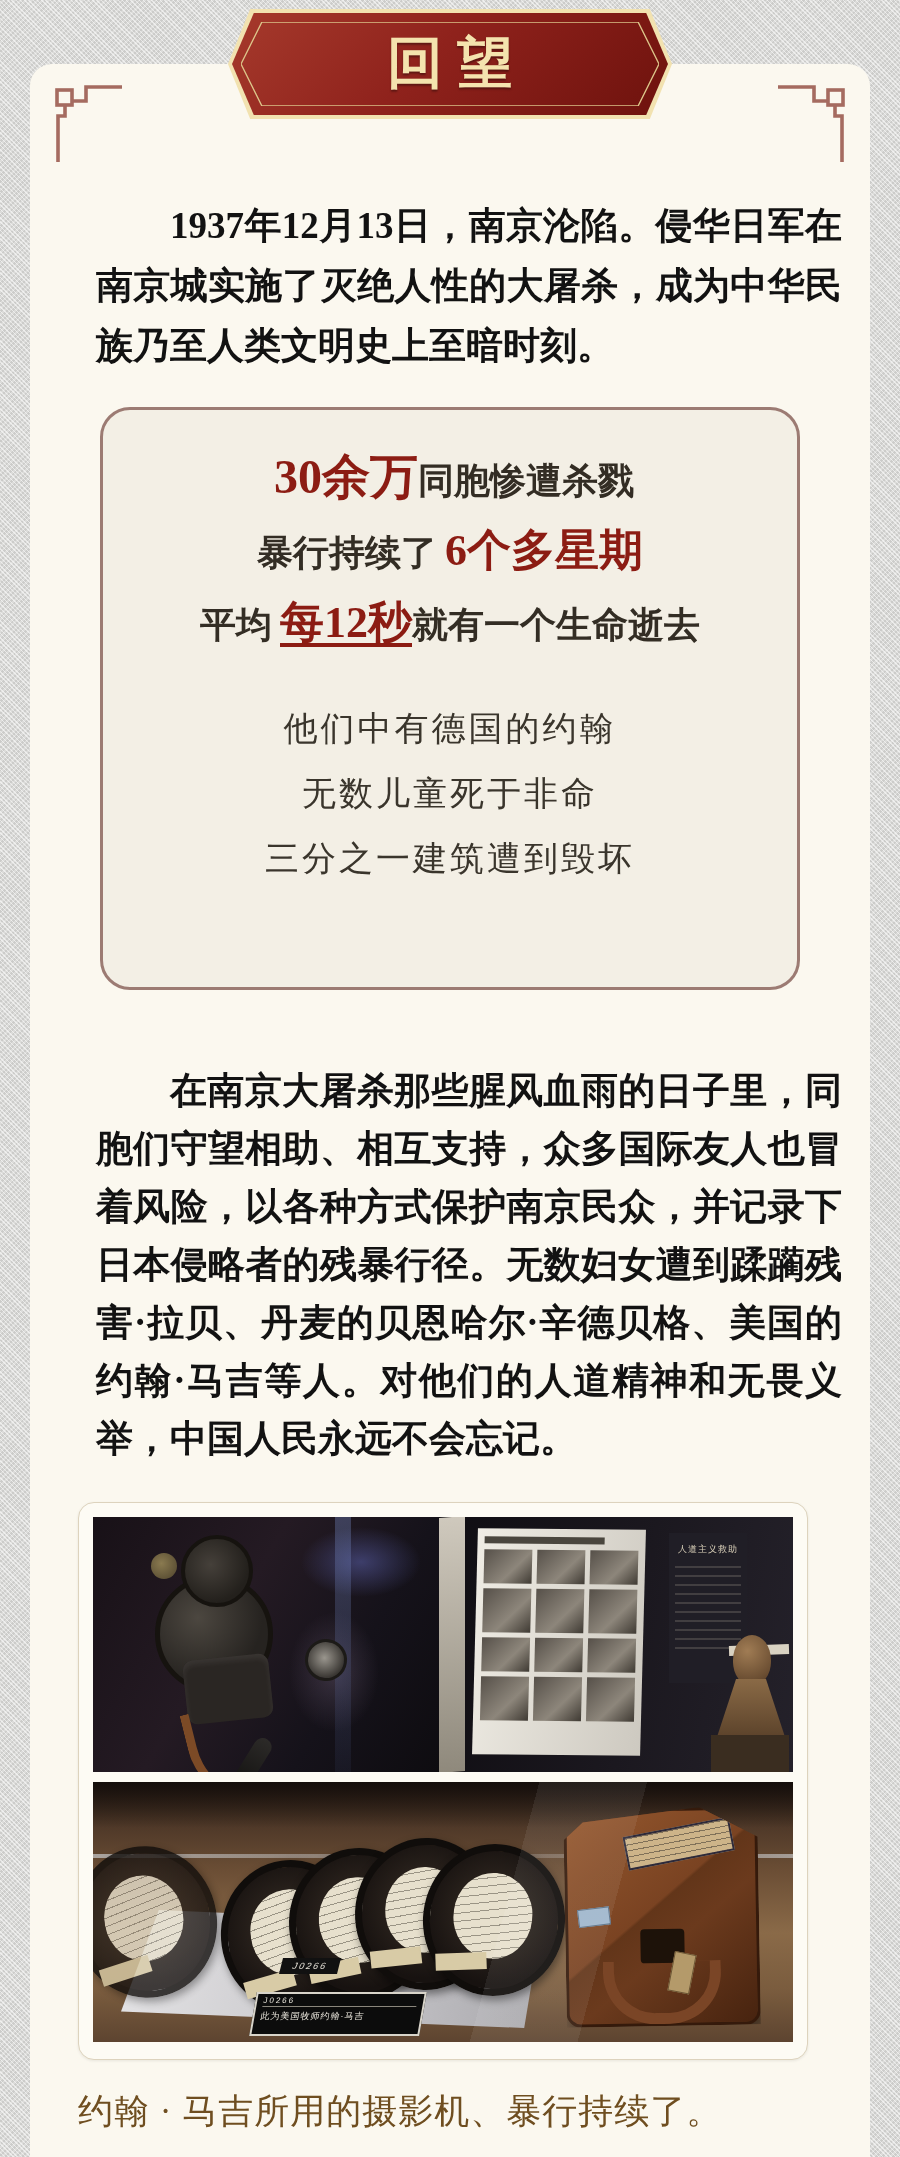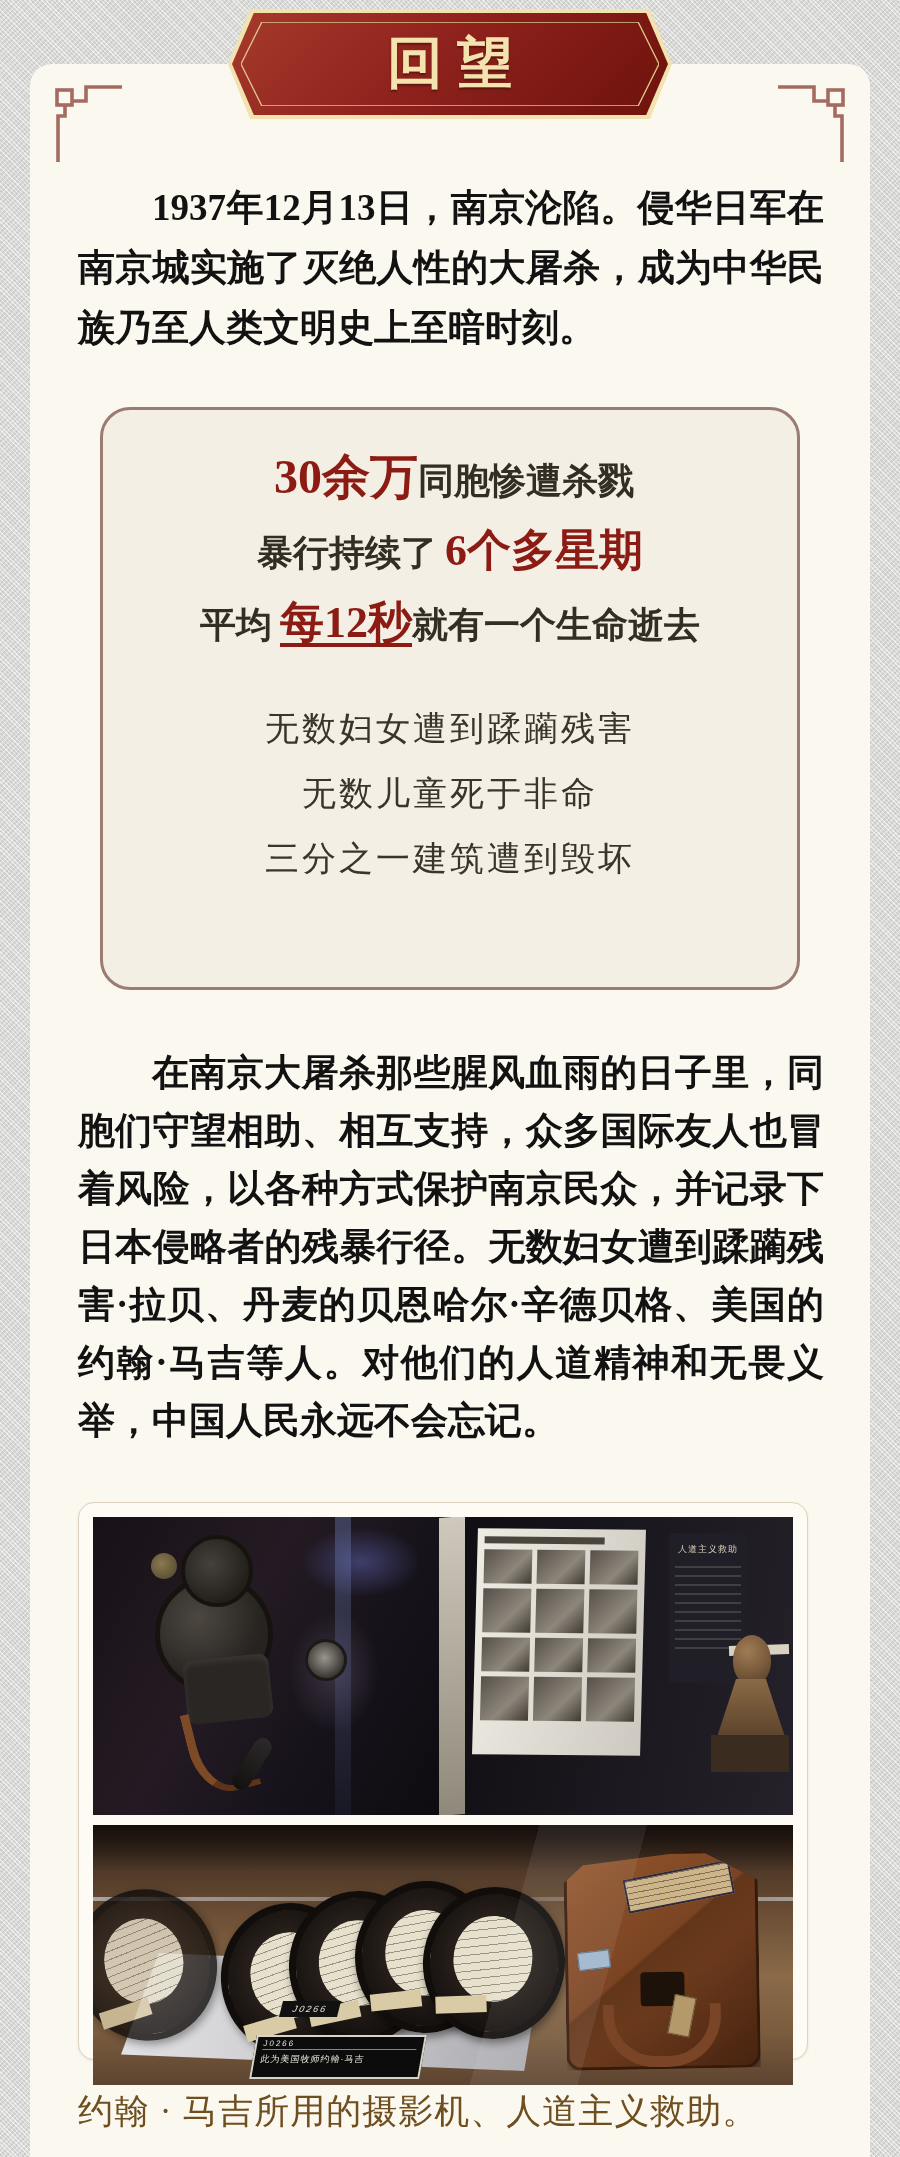--- a/index.html
+++ b/index.html
@@ -32,21 +32,21 @@
     position:absolute;inset:0;display:flex;align-items:center;justify-content:center;
     font-size:56px;font-weight:bold;color:#f4e3ae;letter-spacing:14px;text-indent:14px;
     text-shadow:0 2px 2px rgba(0,0,0,.35);
   }
   
   .orn{position:absolute;top:84px;width:72px;height:78px;}
   .orn-left{left:52px;}
   .orn-right{left:776px;transform:scaleX(-1);}
   
   .para{
-    position:absolute;left:78px;width:746px;margin:0;
+    position:absolute;left:78px;width:746px;margin:18px;
     font-size:37px;font-weight:bold;color:#121212;
     line-height:60px;text-align:justify;text-indent:2em;letter-spacing:0px;
   }
   .para1{top:178px;}
   .para2{top:1044px;line-height:58px;}
   
   .stats-box{
     position:absolute;left:100px;top:407px;width:700px;height:583px;box-sizing:border-box;
     background:#f3efe5;border:3px solid #9c7b73;border-radius:30px;
     text-align:center;
@@ -57,21 +57,21 @@
   .em-line .em-xl{font-size:48px;}
   .em-line .em-ul{text-decoration:underline;text-underline-offset:6px;}
   .detail-lines{margin-top:36px;}
   .detail-line{font-size:34px;line-height:65px;color:#3a352c;font-weight:400;letter-spacing:3px;}
   
   .photo-frame{
     position:absolute;left:78px;top:1502px;width:730px;height:558px;box-sizing:border-box;
     margin:0;background:#fdfbf4;border:1px solid #ddd3bd;border-radius:16px;padding:14px;
     box-shadow:0 1px 3px rgba(0,0,0,.08);
   }
-  .photo-row{display:flex;height:298px;}
+  .photo-row{display:flex;height:255px;}
   .photo{position:relative;overflow:hidden;}
   .photo-camera{flex:0 0 346px;background:linear-gradient(120deg,#181117 0%,#241a23 40%,#15121a 70%,#0e0c10 100%);}
   .photo-museum{flex:1;background:linear-gradient(100deg,#0f0d12 0%,#1b181f 55%,#24212a 100%);}
   .photo-case{height:260px;margin-top:10px;
     background:linear-gradient(#33241a 0%,#4a3526 14%,#6b4e35 34%,#8a6a48 58%,#7a5c3e 80%,#5d4430 100%);}
   
   .glow1{position:absolute;right:18px;top:10px;width:120px;height:70px;border-radius:50%;
     background:radial-gradient(closest-side,rgba(90,96,170,.55),rgba(90,96,170,0));}
   .glow2{position:absolute;right:60px;top:95px;width:90px;height:120px;border-radius:50%;
     background:radial-gradient(closest-side,rgba(140,120,150,.30),rgba(140,120,150,0));}
@@ -201,21 +201,21 @@
       <span></span><span class="em em-xl">30余万</span><span>同胞惨遭杀戮</span>
     </div>
     <div class="em-line">
       <span>暴行持续了</span><span class="em">6个多星期</span><span></span>
     </div>
     <div class="em-line">
       <span>平均</span><span class="em em-ul">每12秒</span><span>就有一个生命逝去</span>
     </div>
   </div>
   <div class="detail-lines">
-    <div class="detail-line">无数妇女遭到蹂躏残害</div>
+    <div class="detail-line">他们中有德国的约翰</div>
     <div class="detail-line">无数儿童死于非命</div>
     <div class="detail-line">三分之一建筑遭到毁坏</div>
   </div>
 </section>
 
 <p class="para para2">在南京大屠杀那些腥风血雨的日子里，同胞们守望相助、相互支持，众多国际友人也冒着风险，以各种方式保护南京民众，并记录下日本侵略者的残暴行径。无数妇女遭到蹂躏残害·拉贝、丹麦的贝恩哈尔·辛德贝格、美国的约翰·马吉等人。对他们的人道精神和无畏义举，中国人民永远不会忘记。</p>
 
 <figure class="photo-frame">
   <div class="photo-row">
 
@@ -296,13 +296,13 @@
     </div>
     <div class="placard-small">J0266</div>
     <div class="placard-big">
       <span class="code">J0266</span>
       <span class="text">此为美国牧师约翰·马吉</span>
     </div>
     <div class="glass-glare"></div>
   </div>
 </figure>
 
-<p class="caption">约翰 · 马吉所用的摄影机、人道主义救助。</p>
+<p class="caption">约翰 · 马吉所用的摄影机、暴行持续了。</p>
 
 </body></html>

